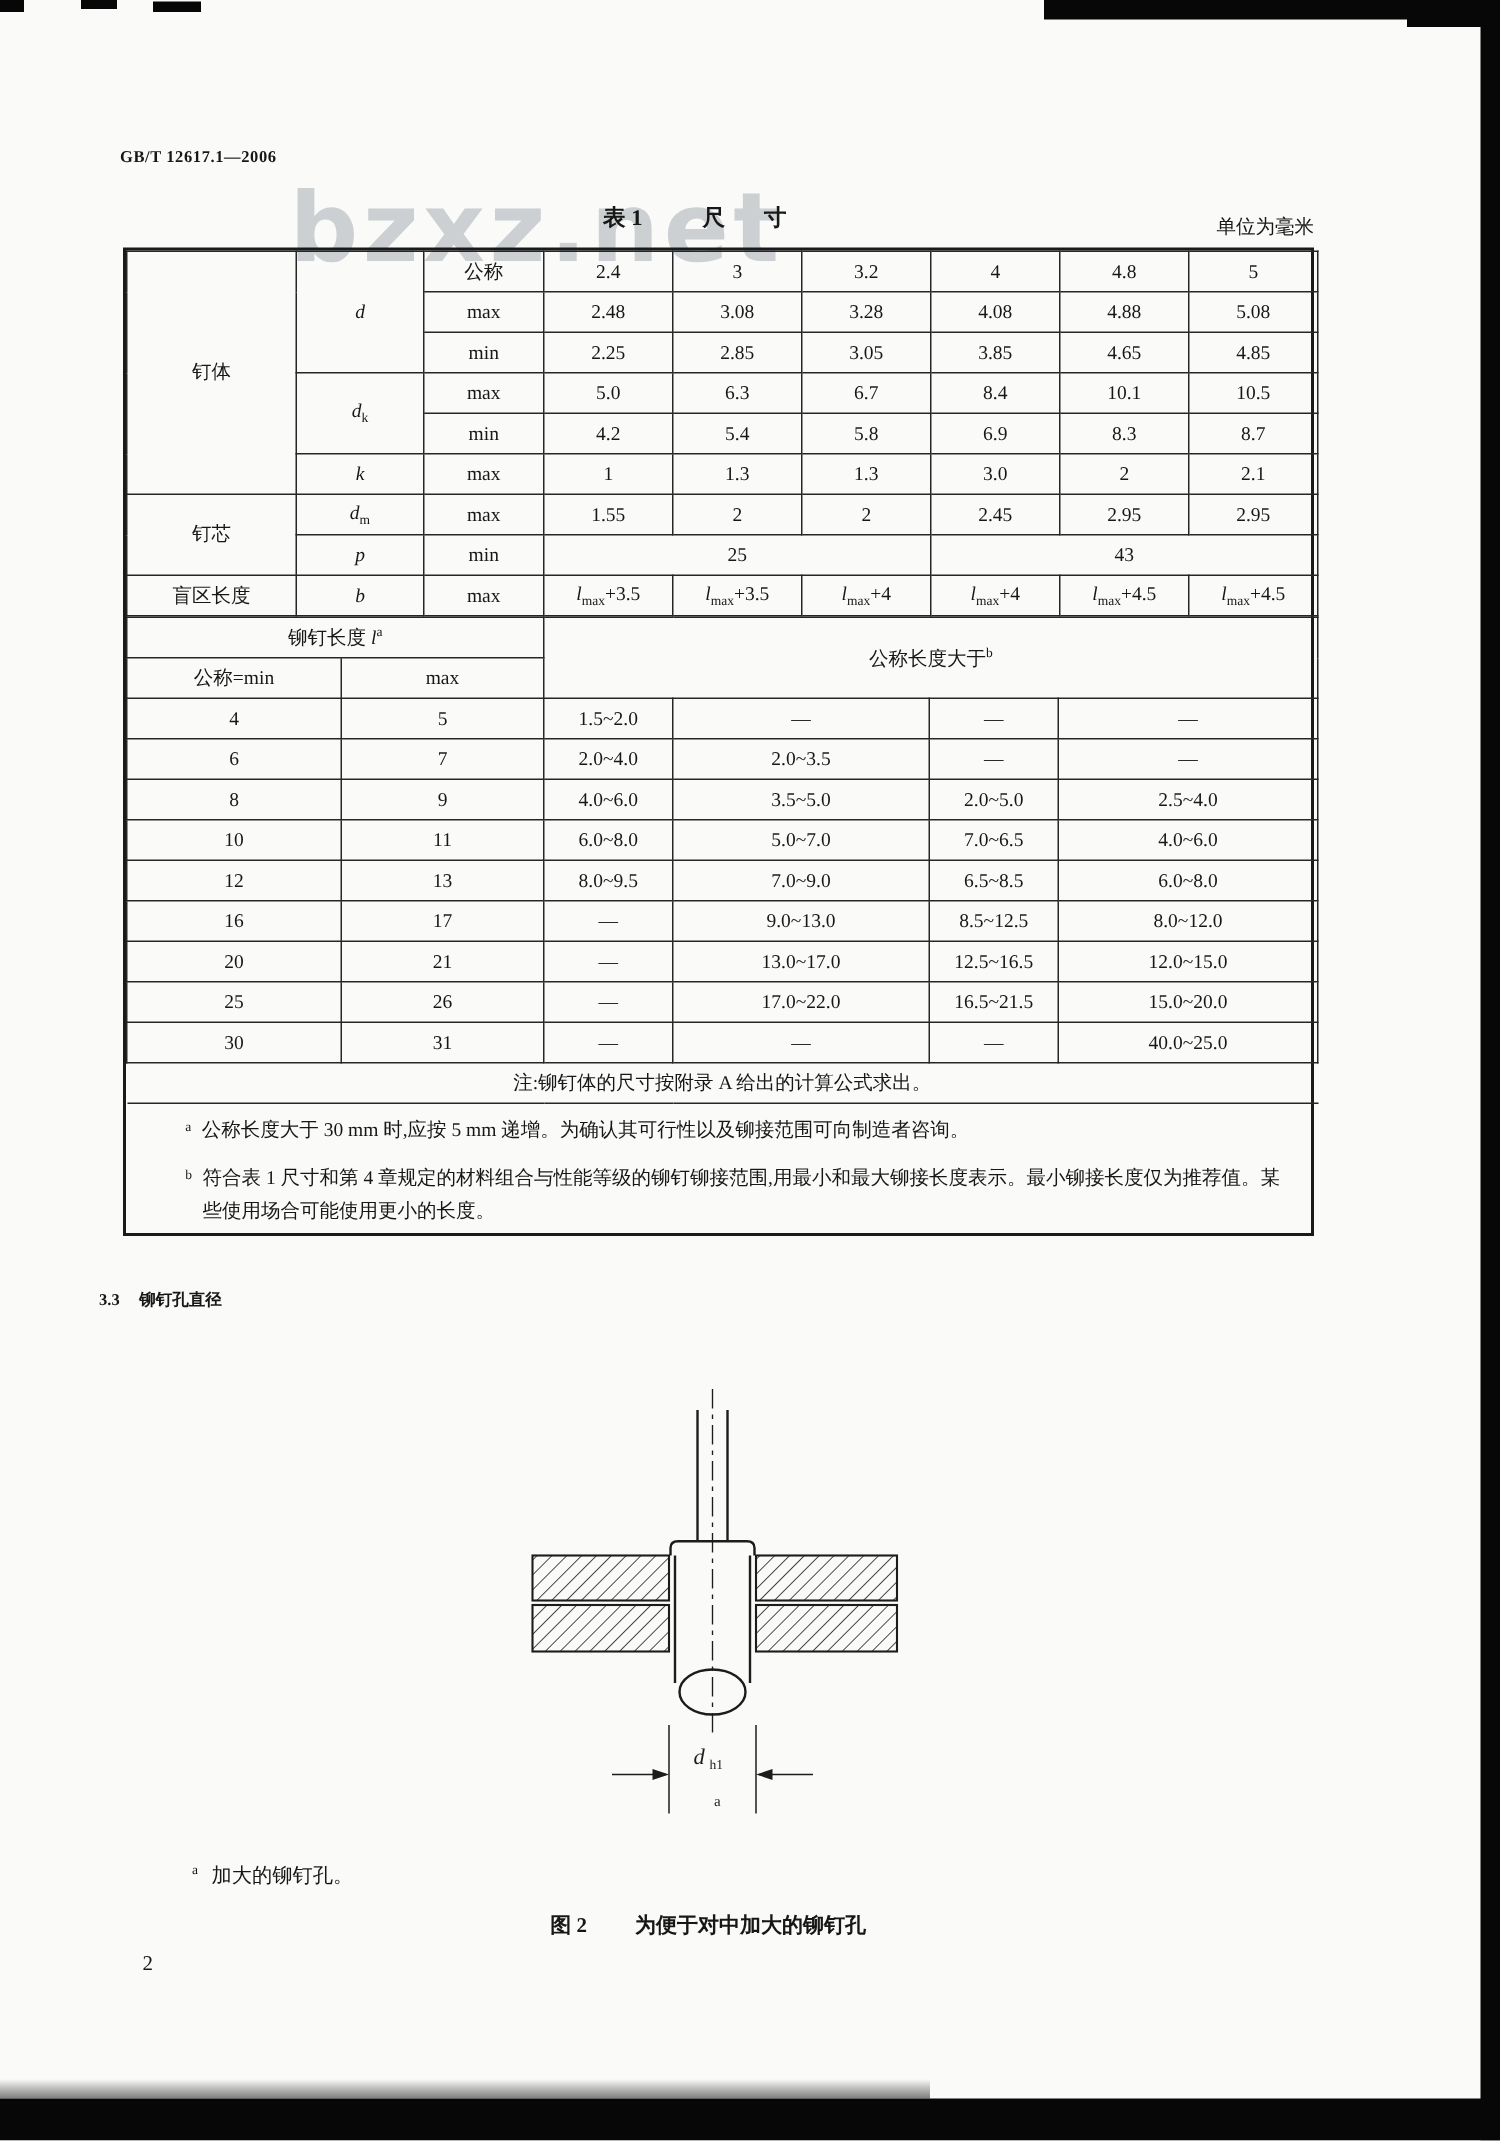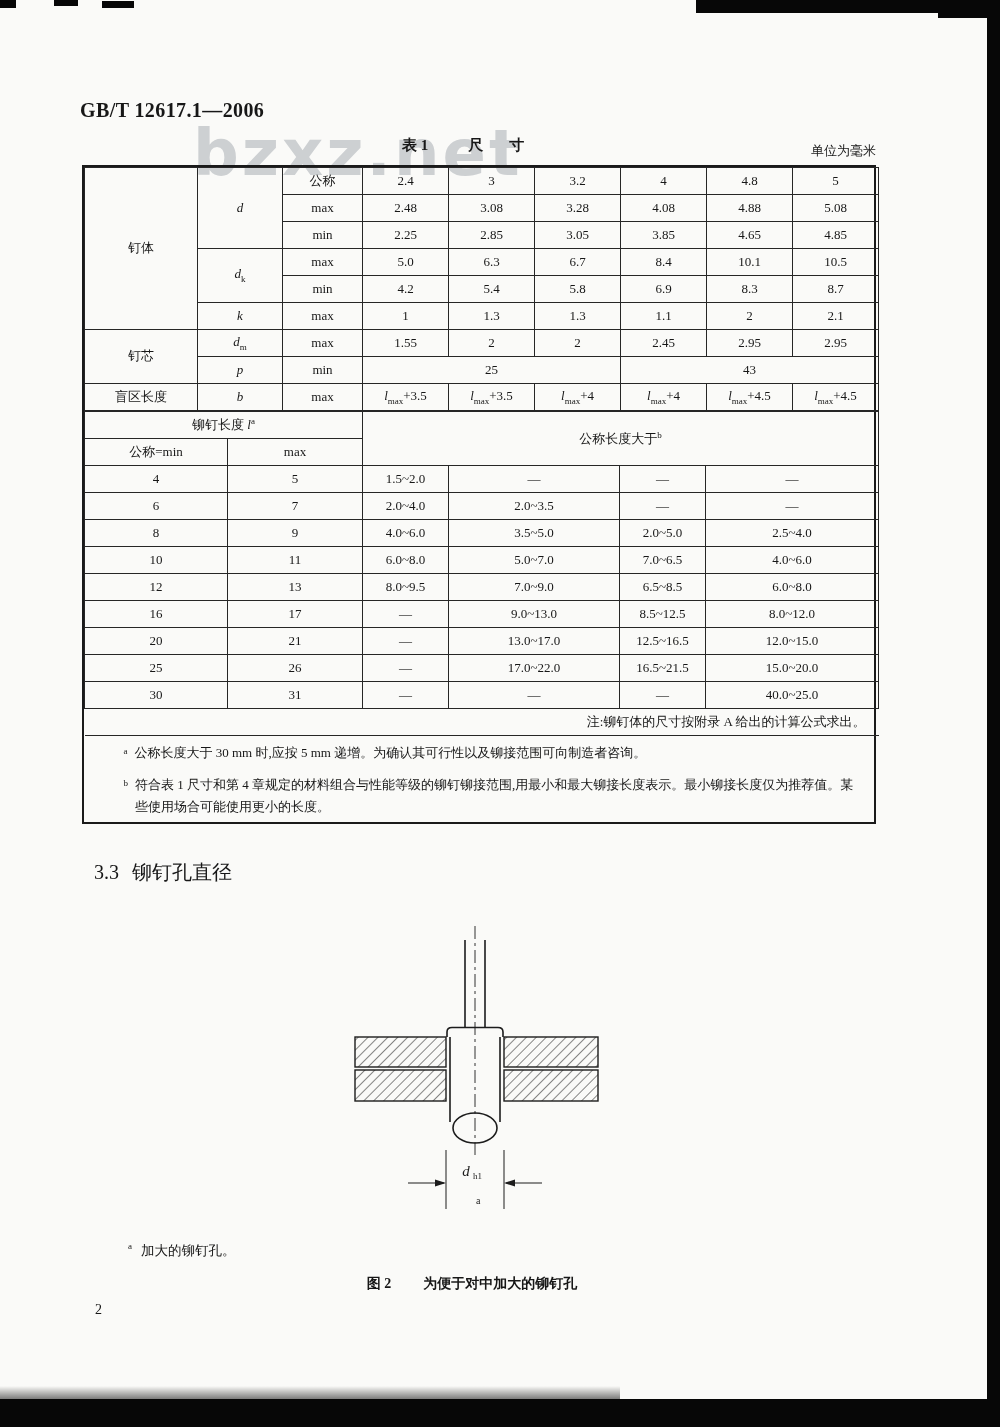--- a/index.html
+++ b/index.html
@@ -10,38 +10,38 @@
     font-family:"Liberation Serif","DejaVu Serif",serif;
   }
   .artifact { position:absolute; background:#070707; z-index:5; }
   .art-fade { position:absolute; z-index:4; background:linear-gradient(to bottom, rgba(0,0,0,0), rgba(0,0,0,0.5)); }
   .watermark {
     position:absolute; left:193px; top:116px; z-index:0;
     font-family:"DejaVu Sans",sans-serif; font-weight:700;
     font-size:64px; letter-spacing:3px; color:#a9aeb4; opacity:.55;
   }
   .content { position:absolute; inset:0; z-index:1; }
-  .doc-number { position:absolute; left:80px; top:99px; font-size:20px; font-weight:700; letter-spacing:.4px; }
+  .doc-number { position:absolute; left:80px; top:99px; font-size:11px; font-weight:700; letter-spacing:.4px; }
   .table-title { position:absolute; left:402px; top:136px; font-size:15px; font-weight:700; white-space:nowrap; }
   .title-text { margin-left:40px; letter-spacing:26px; }
   .unit-note { position:absolute; left:676px; top:142px; width:200px; text-align:right; font-size:13px; }
   .tablewrap { position:absolute; left:82px; top:165px; width:794px; border:2px solid #1a1a1a; }
   table { border-collapse:collapse; table-layout:fixed; width:100%; }
   td { border:1px solid #262626; height:27px; text-align:center; font-size:13px; padding:0 1px; line-height:1.15; }
   i { font-family:"Liberation Serif","DejaVu Serif",serif; }
   sub { font-size:9px; }
   sup { font-size:9px; }
   .lcell i { margin-right:0; }
-  tr.noterow td { border-left:none; border-right:none; border-bottom:1px solid #262626; text-align:right; }
+  tr.noterow td { border-left:none; border-right:none; border-bottom:1px solid #262626; text-align:center; }
   .notecontent { padding:5px 12px; font-size:13px; }
   tr.fnrow td { border:none; text-align:left; vertical-align:top; }
   .fnline { display:flex; padding:6px 18px 4px 38px; font-size:13px; line-height:1.7; text-align:left; }
   .fnmark { font-size:9px; margin:2px 7px 0 0; flex:0 0 auto; }
   .fntext { flex:1; }
-  .sec-heading { position:absolute; left:94px; top:859px; font-size:20px; font-weight:400; }
+  .sec-heading { position:absolute; left:66px; top:859px; font-size:11px; font-weight:700; }
   .sec-heading .sectitle { margin-left:13px; }
   .sec-body { position:absolute; left:114px; top:888px; font-size:14px; }
   .fig-svg { position:absolute; left:340px; top:926px; }
   .fig-fn { position:absolute; left:118px; top:1241px; font-size:13.5px;margin-left:10px; }
   .fig-fn sup { margin-right:9px; }
   .fig-caption { position:absolute; left:0; top:1275px; width:944px; text-align:center; font-size:14px; font-weight:700; }
   .fig-caption .cap-text { margin-left:32px; }
   .page-number { position:absolute; left:95px; top:1302px; font-size:14px; }
 </style>
 </head>
@@ -129,21 +129,21 @@
           <td>6.9</td>
           <td>8.3</td>
           <td>8.7</td>
         </tr>
         <tr>
           <td><i>k</i></td>
           <td>max</td>
           <td>1</td>
           <td>1.3</td>
           <td>1.3</td>
-          <td>1.1</td>
+          <td>3.0</td>
           <td>2</td>
           <td>2.1</td>
         </tr>
         <tr>
           <td rowspan="2">钉芯</td>
           <td><i>d</i><sub>m</sub></td>
           <td>max</td>
           <td>1.55</td>
           <td>2</td>
           <td>2</td>

